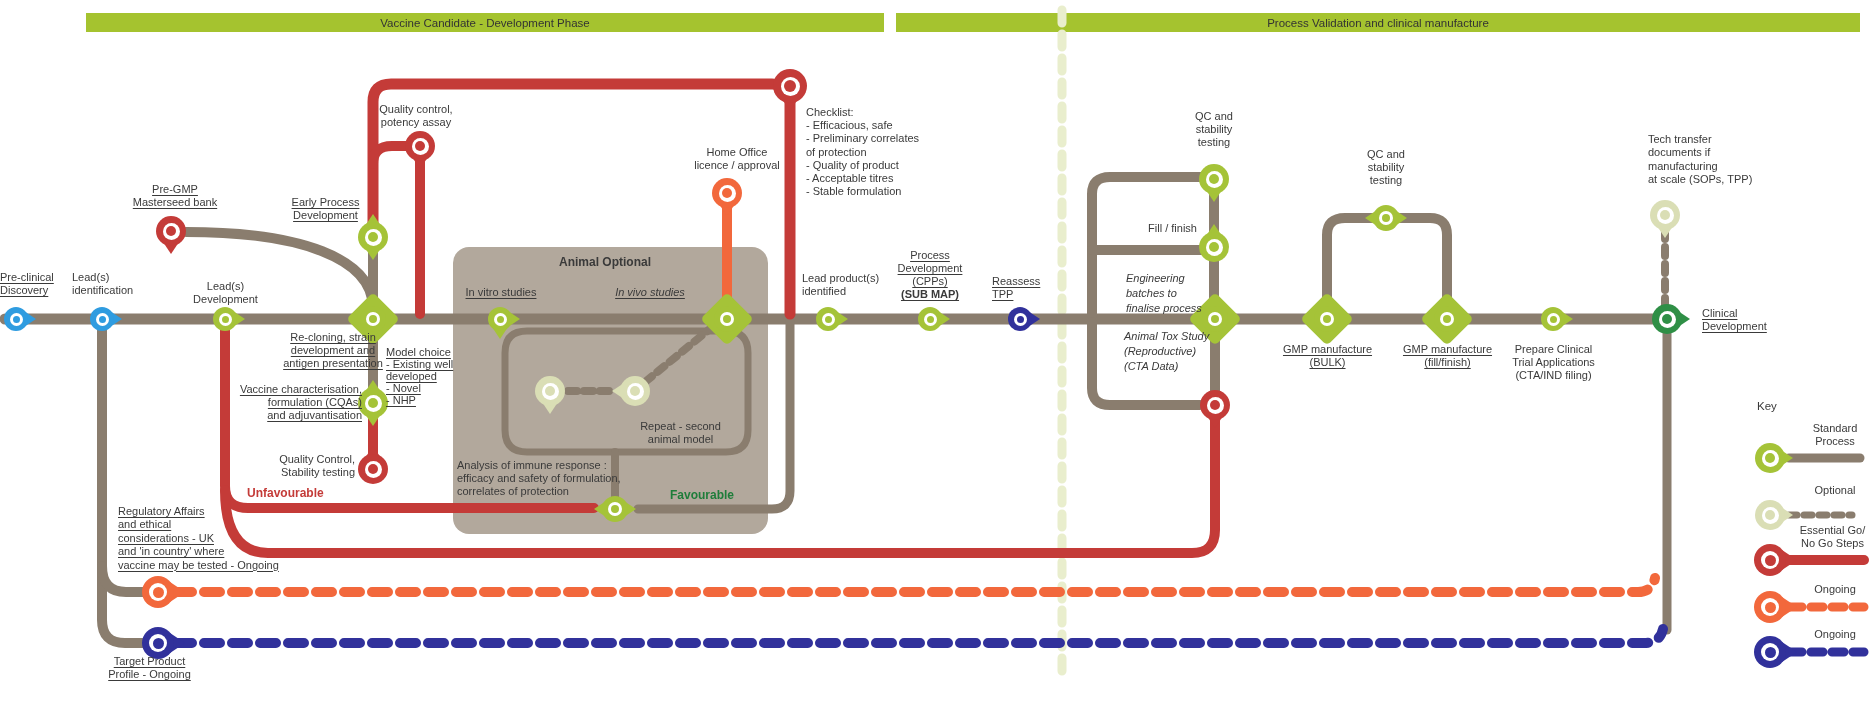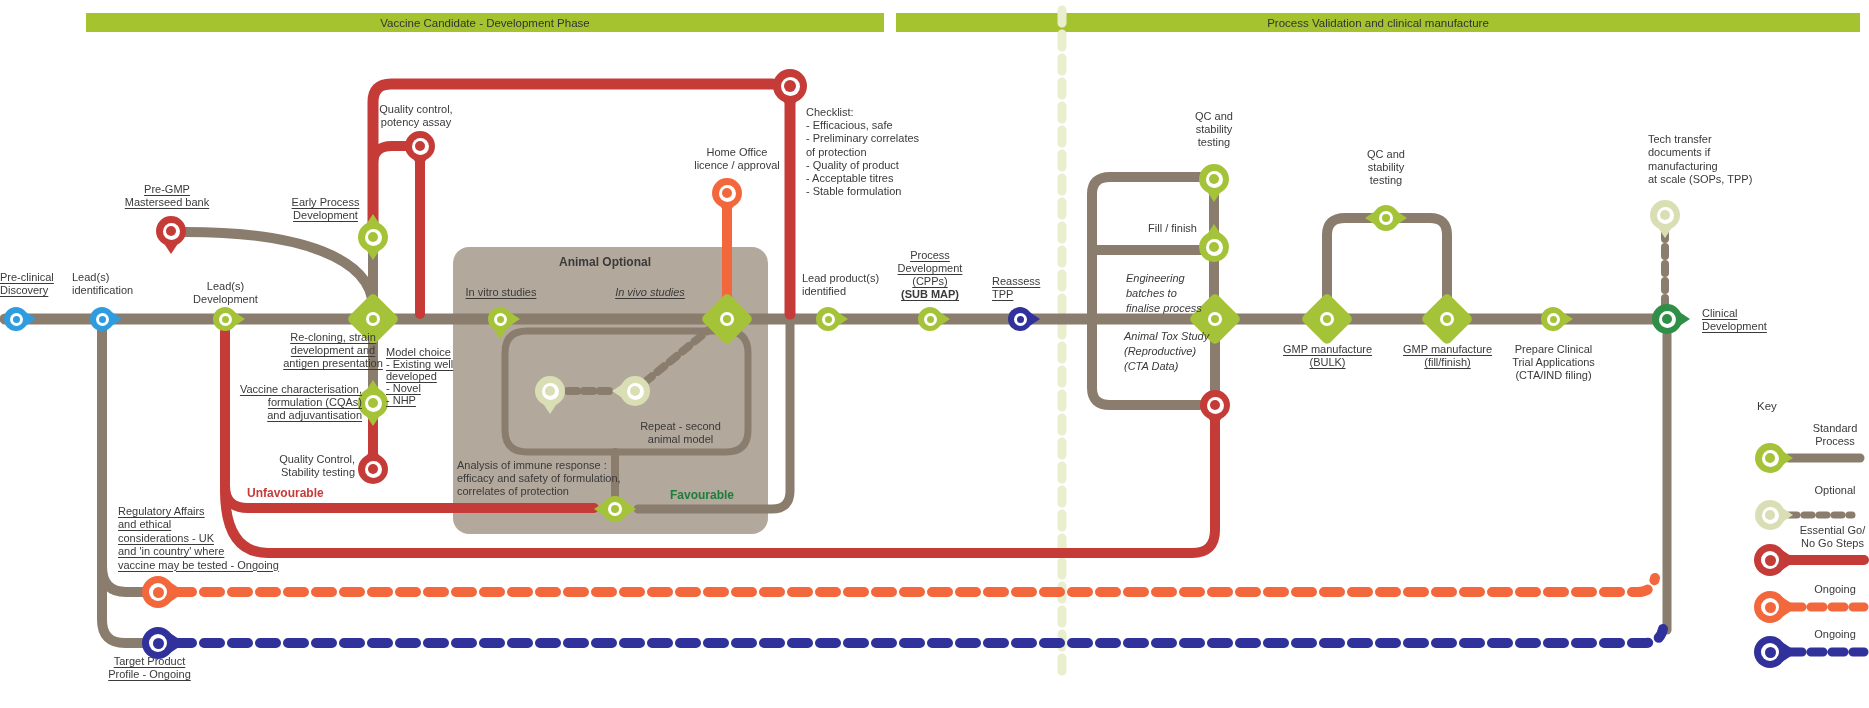--- a/index.html
+++ b/index.html
@@ -395,21 +395,21 @@
         <span class="outer">
           <span class="ring">
             <span class="dot"></span>
           </span>
         </span>
       </div>
     </div>
 
   <div class="lbl u" style="left:0px;top:271px;width:56px;">Pre-clinical<br>Discovery</div>
   <div class="lbl" style="left:72px;top:271px;width:78px;">Lead(s)<br>identification</div>
-  <div class="lbl u c" style="left:112px;top:183px;width:110px;text-align:center;">Pre-GMP<br>Masterseed bank</div>
+  <div class="lbl u c" style="left:120px;top:183px;width:110px;text-align:center;">Pre-GMP<br>Masterseed bank</div>
   <div class="lbl c" style="left:178px;top:280px;width:95px;">Lead(s)<br>Development</div>
   <div class="lbl u c" style="left:273px;top:196px;width:105px;">Early Process<br>Development</div>
   <div class="lbl u r" style="left:208px;top:383px;width:154px;">Vaccine characterisation,<br>formulation (CQAs)<br>and adjuvantisation</div>
   <div class="lbl u c" style="left:263px;top:331px;width:140px;">Re-cloning, strain<br>development and<br>antigen presentation</div>
   <div class="lbl r" style="left:235px;top:453px;width:120px;">Quality Control,<br>Stability testing</div>
   <div class="lbl c" style="left:362px;top:103px;width:108px;">Quality control,<br>potency assay</div>
   <div class="lbl" style="left:806px;top:106px;width:135px;line-height:13.2px;">Checklist:<br>- Efficacious, safe<br>- Preliminary correlates<br>  of protection<br>- Quality of product<br>- Acceptable titres<br>- Stable formulation</div>
   <div class="lbl c" style="left:672px;top:146px;width:130px;">Home Office<br>licence / approval</div>
   <div class="lbl b c" style="left:545px;top:256px;width:120px;font-size:12px;">Animal Optional</div>
   <div class="lbl u c" style="left:458px;top:286px;width:86px;">In vitro studies</div>

